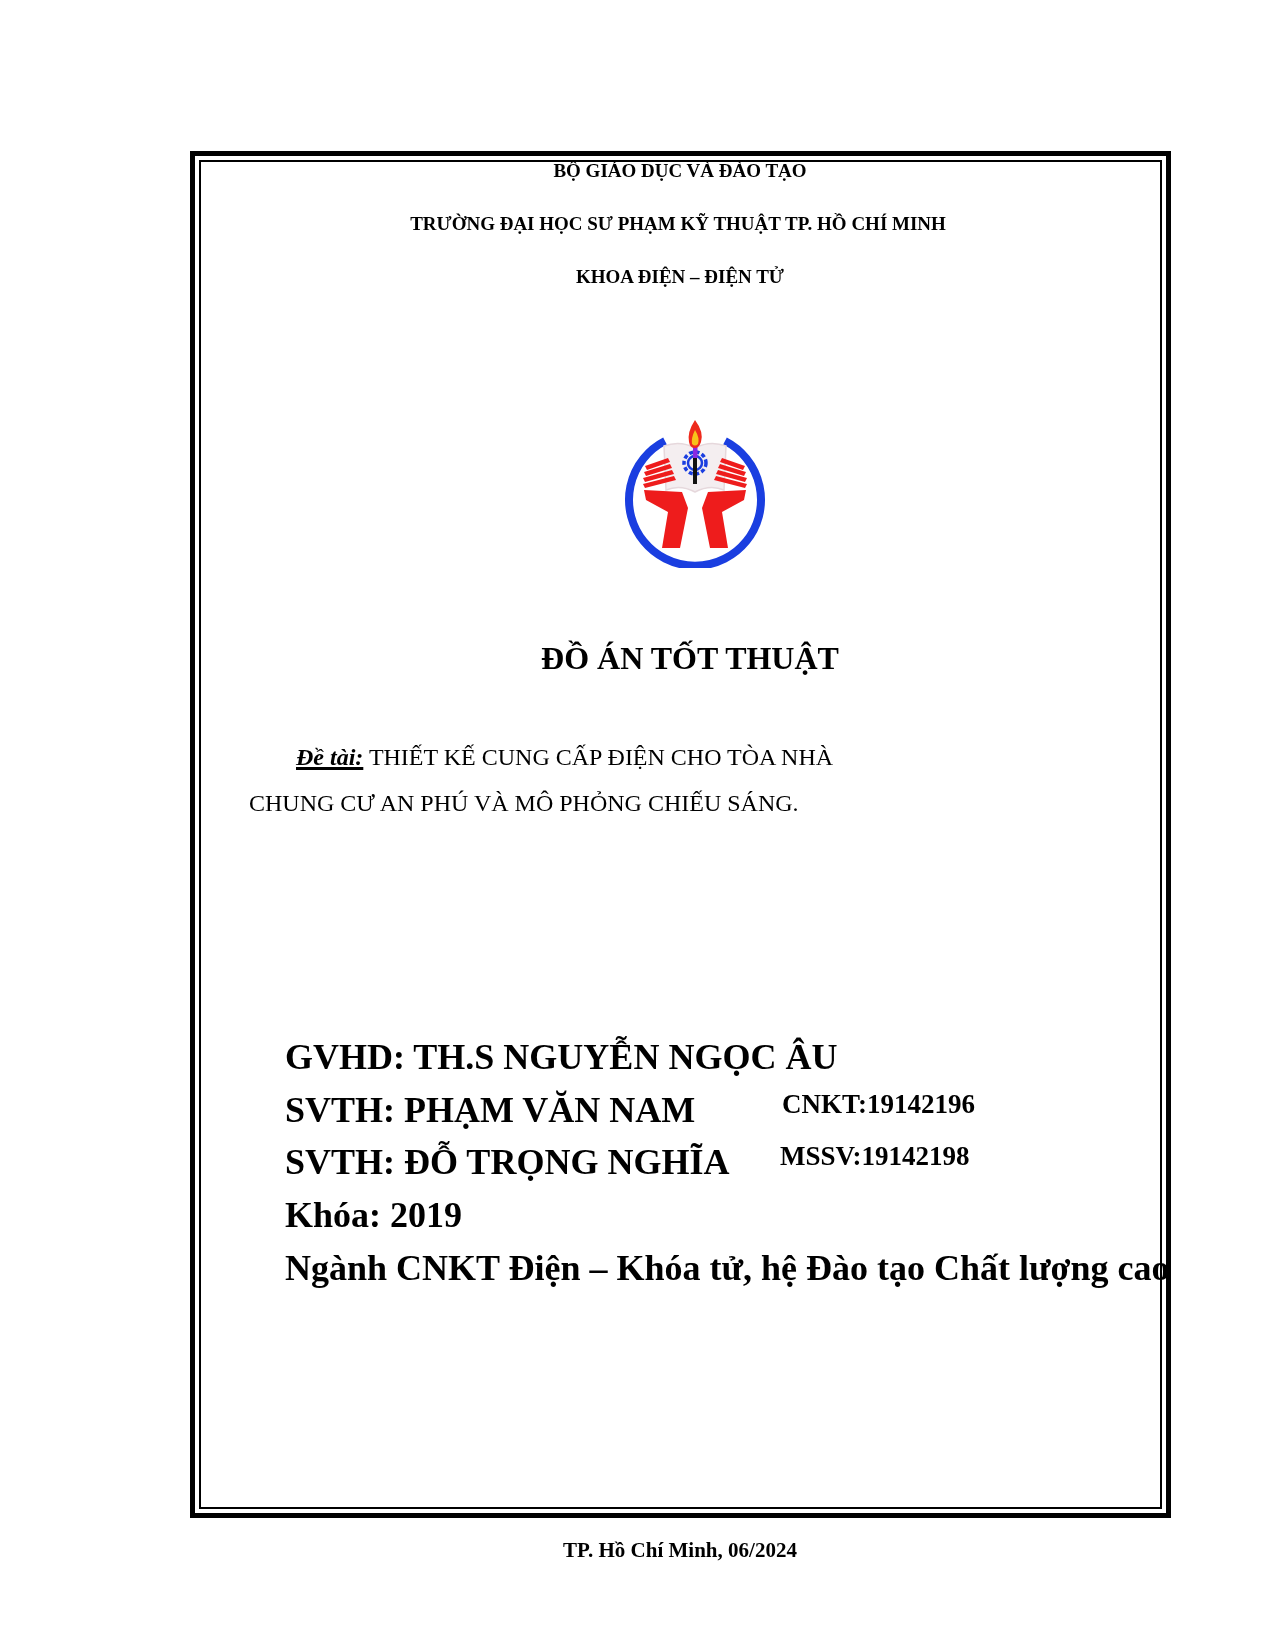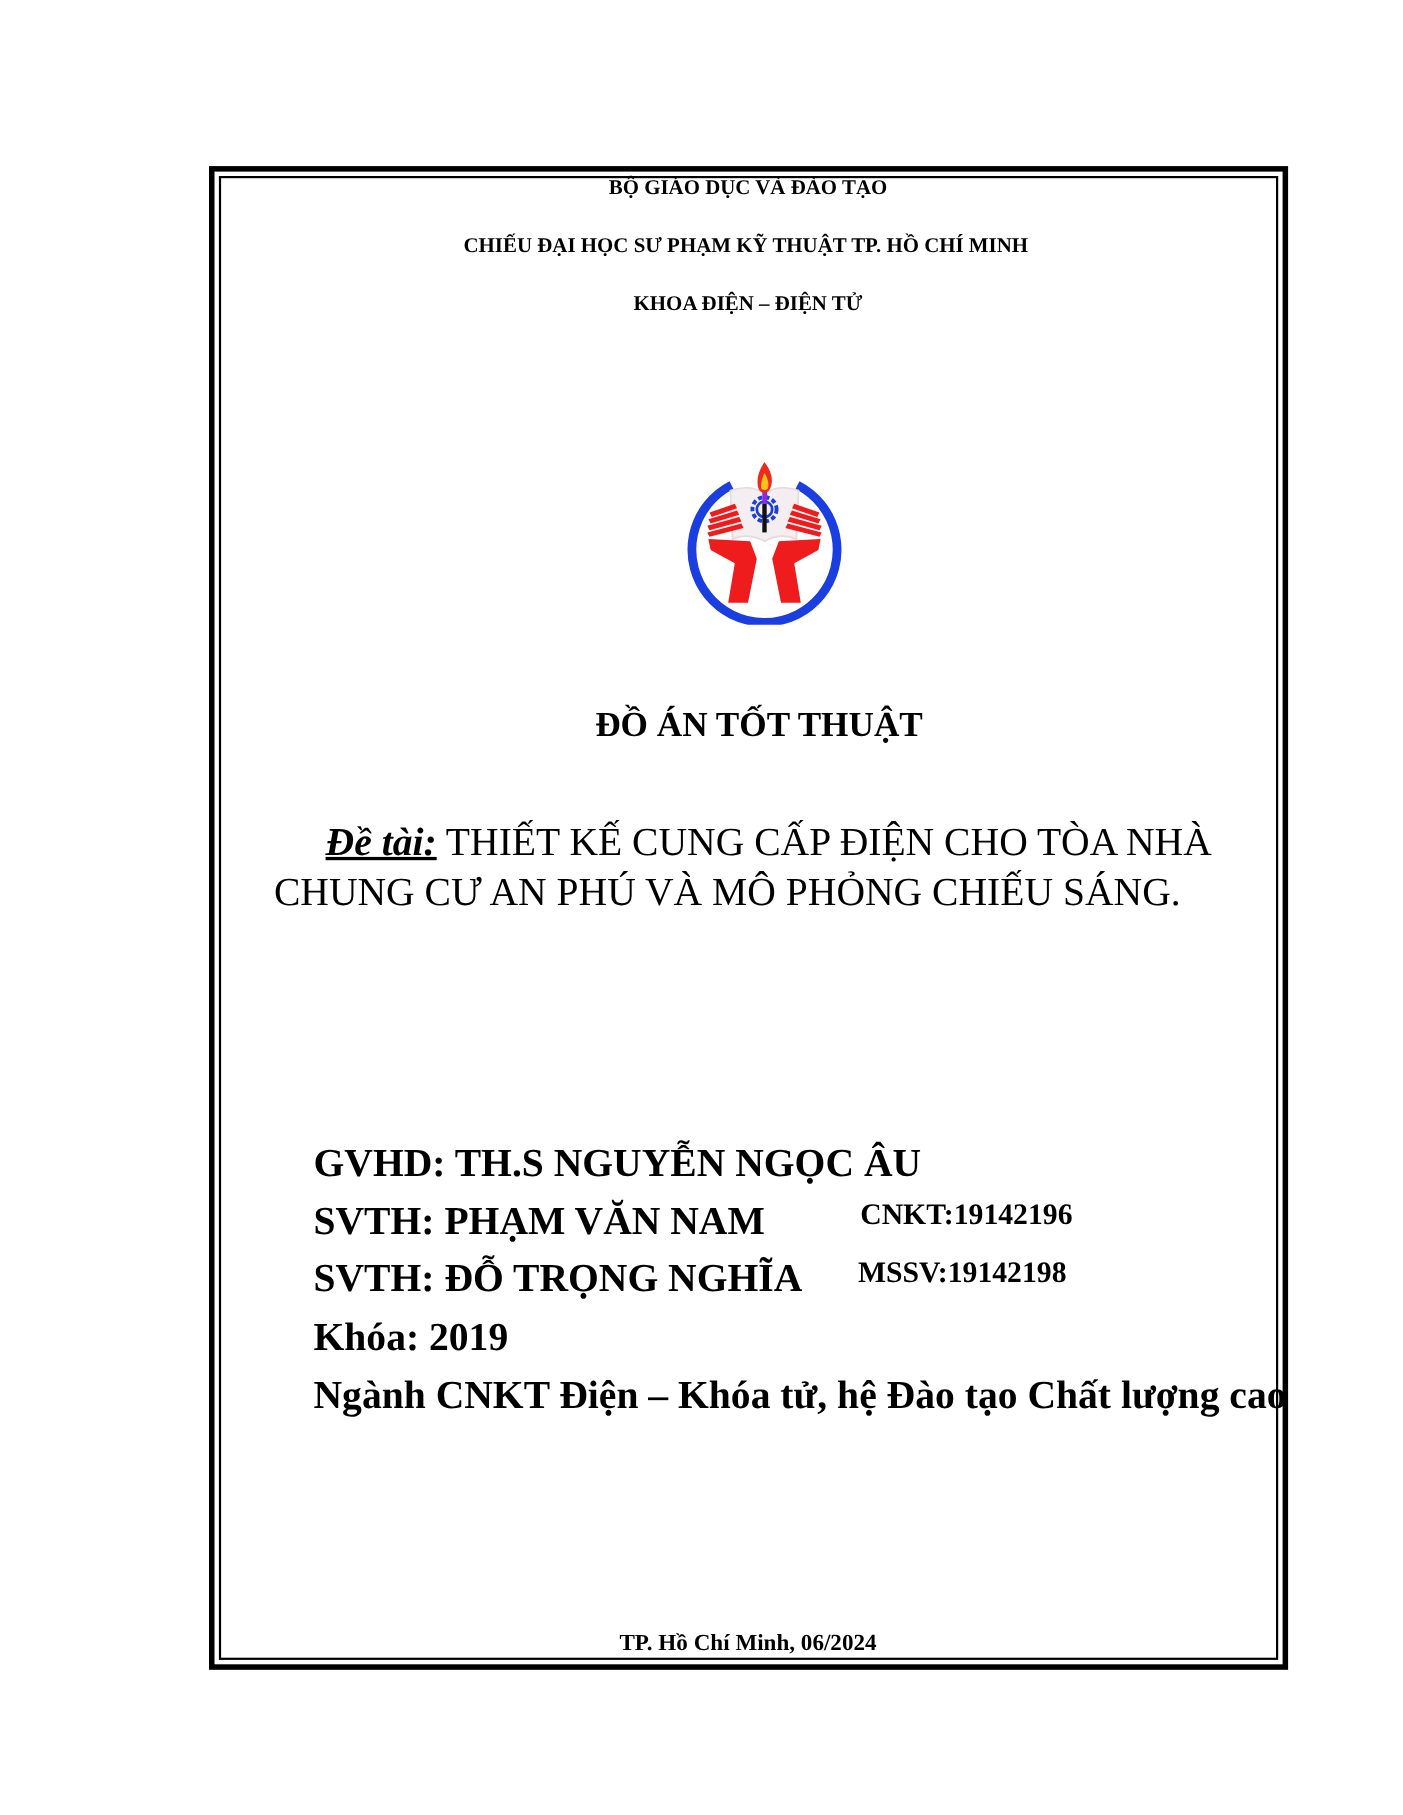--- a/index.html
+++ b/index.html
@@ -5,36 +5,36 @@
   html, body { margin:0; padding:0; background:#ffffff; }
   body { width:1275px; height:1650px; position:relative; overflow:hidden;
          font-family:"Liberation Serif", "DejaVu Serif", serif; color:#000; }
   .frame-outer { position:absolute; left:190px; top:151px; width:981px; height:1367px;
                  box-sizing:border-box; border:5px solid #000; }
   .frame-inner { position:absolute; left:4px; top:4px; right:4px; bottom:4px;
                  border:2px solid #000; }
   .hdr { font-weight:bold; font-size:19px; }
   .center-at { position:absolute; transform:translateX(-50%); white-space:nowrap; }
   .title { font-weight:bold; font-size:32px; }
-  .topic { position:absolute; font-size:36px; white-space:nowrap; }
+  .topic { position:absolute; font-size:24px; white-space:nowrap; }
   .topic .lbl { font-weight:bold; font-style:italic; text-decoration:underline; text-decoration-thickness:3px; }
   .info { position:absolute; left:285px; font-weight:bold; font-size:36px; white-space:nowrap; }
   .mssv { position:absolute; left:782px; font-weight:bold; font-size:27px; white-space:nowrap; }
   .footer { font-weight:bold; font-size:21px; }
   .logo { position:absolute; left:620px; top:408px; width:150px; height:160px; }
 </style>
 </head>
 <body>
 
 <div class="frame-outer">
   <div class="frame-inner"></div>
 </div>
 
 <div class="center-at hdr" style="left:680px; top:160px;">BỘ GIÁO DỤC VÀ ĐÀO TẠO</div>
-<div class="center-at hdr" style="left:678px; top:213px;">CHIẾU ĐẠI HỌC SƯ PHẠM KỸ THUẬT TP. HỒ CHÍ MINH</div>
+<div class="center-at hdr" style="left:678px; top:213px;">TRƯỜNG ĐẠI HỌC SƯ PHẠM KỸ THUẬT TP. HỒ CHÍ MINH</div>
 <div class="center-at hdr" style="left:680px; top:266px;">KHOA ĐIỆN – ĐIỆN TỬ</div>
 
 <svg class="logo" viewBox="0 0 150 160">
 
   <path d="M 45 33 A 66 66 0 1 0 105 33" fill="none" stroke="#1a3ee0" stroke-width="8"></path>
 
   <path d="M 44 38 Q 60 32 75 40 Q 90 32 106 38 L 104 82 Q 90 76 75 84 Q 60 76 46 82 Z" fill="#f4eef0" stroke="#e6d8dc" stroke-width="1.5"></path>
 
   <g fill="#ee1c1c">
     <path d="M 25 58 L 48 50 L 50 54 L 27 62 Z"></path>
@@ -67,13 +67,13 @@
 <div class="topic" style="left:249px; top:790px;">CHUNG CƯ AN PHÚ VÀ MÔ PHỎNG CHIẾU SÁNG.</div>
 
 <div class="info" style="top:1036px;">GVHD: TH.S NGUYỄN NGỌC ÂU</div>
 <div class="info" style="top:1089px;">SVTH: PHẠM VĂN NAM</div>
 <div class="mssv" style="top:1089px;">CNKT:19142196</div>
 <div class="info" style="top:1141px;">SVTH: ĐỖ TRỌNG NGHĨA</div>
 <div class="mssv" style="top:1141px; left:780px;">MSSV:19142198</div>
 <div class="info" style="top:1194px;">Khóa: 2019</div>
 <div class="info" style="top:1247px;">Ngành CNKT Điện – Khóa tử, hệ Đào tạo Chất lượng cao</div>
 
-<div class="center-at footer" style="left:680px; top:1481px;">TP. Hồ Chí Minh, 06/2024</div>
+<div class="center-at footer" style="left:680px; top:1538px;">TP. Hồ Chí Minh, 06/2024</div>
 
 </body></html>

